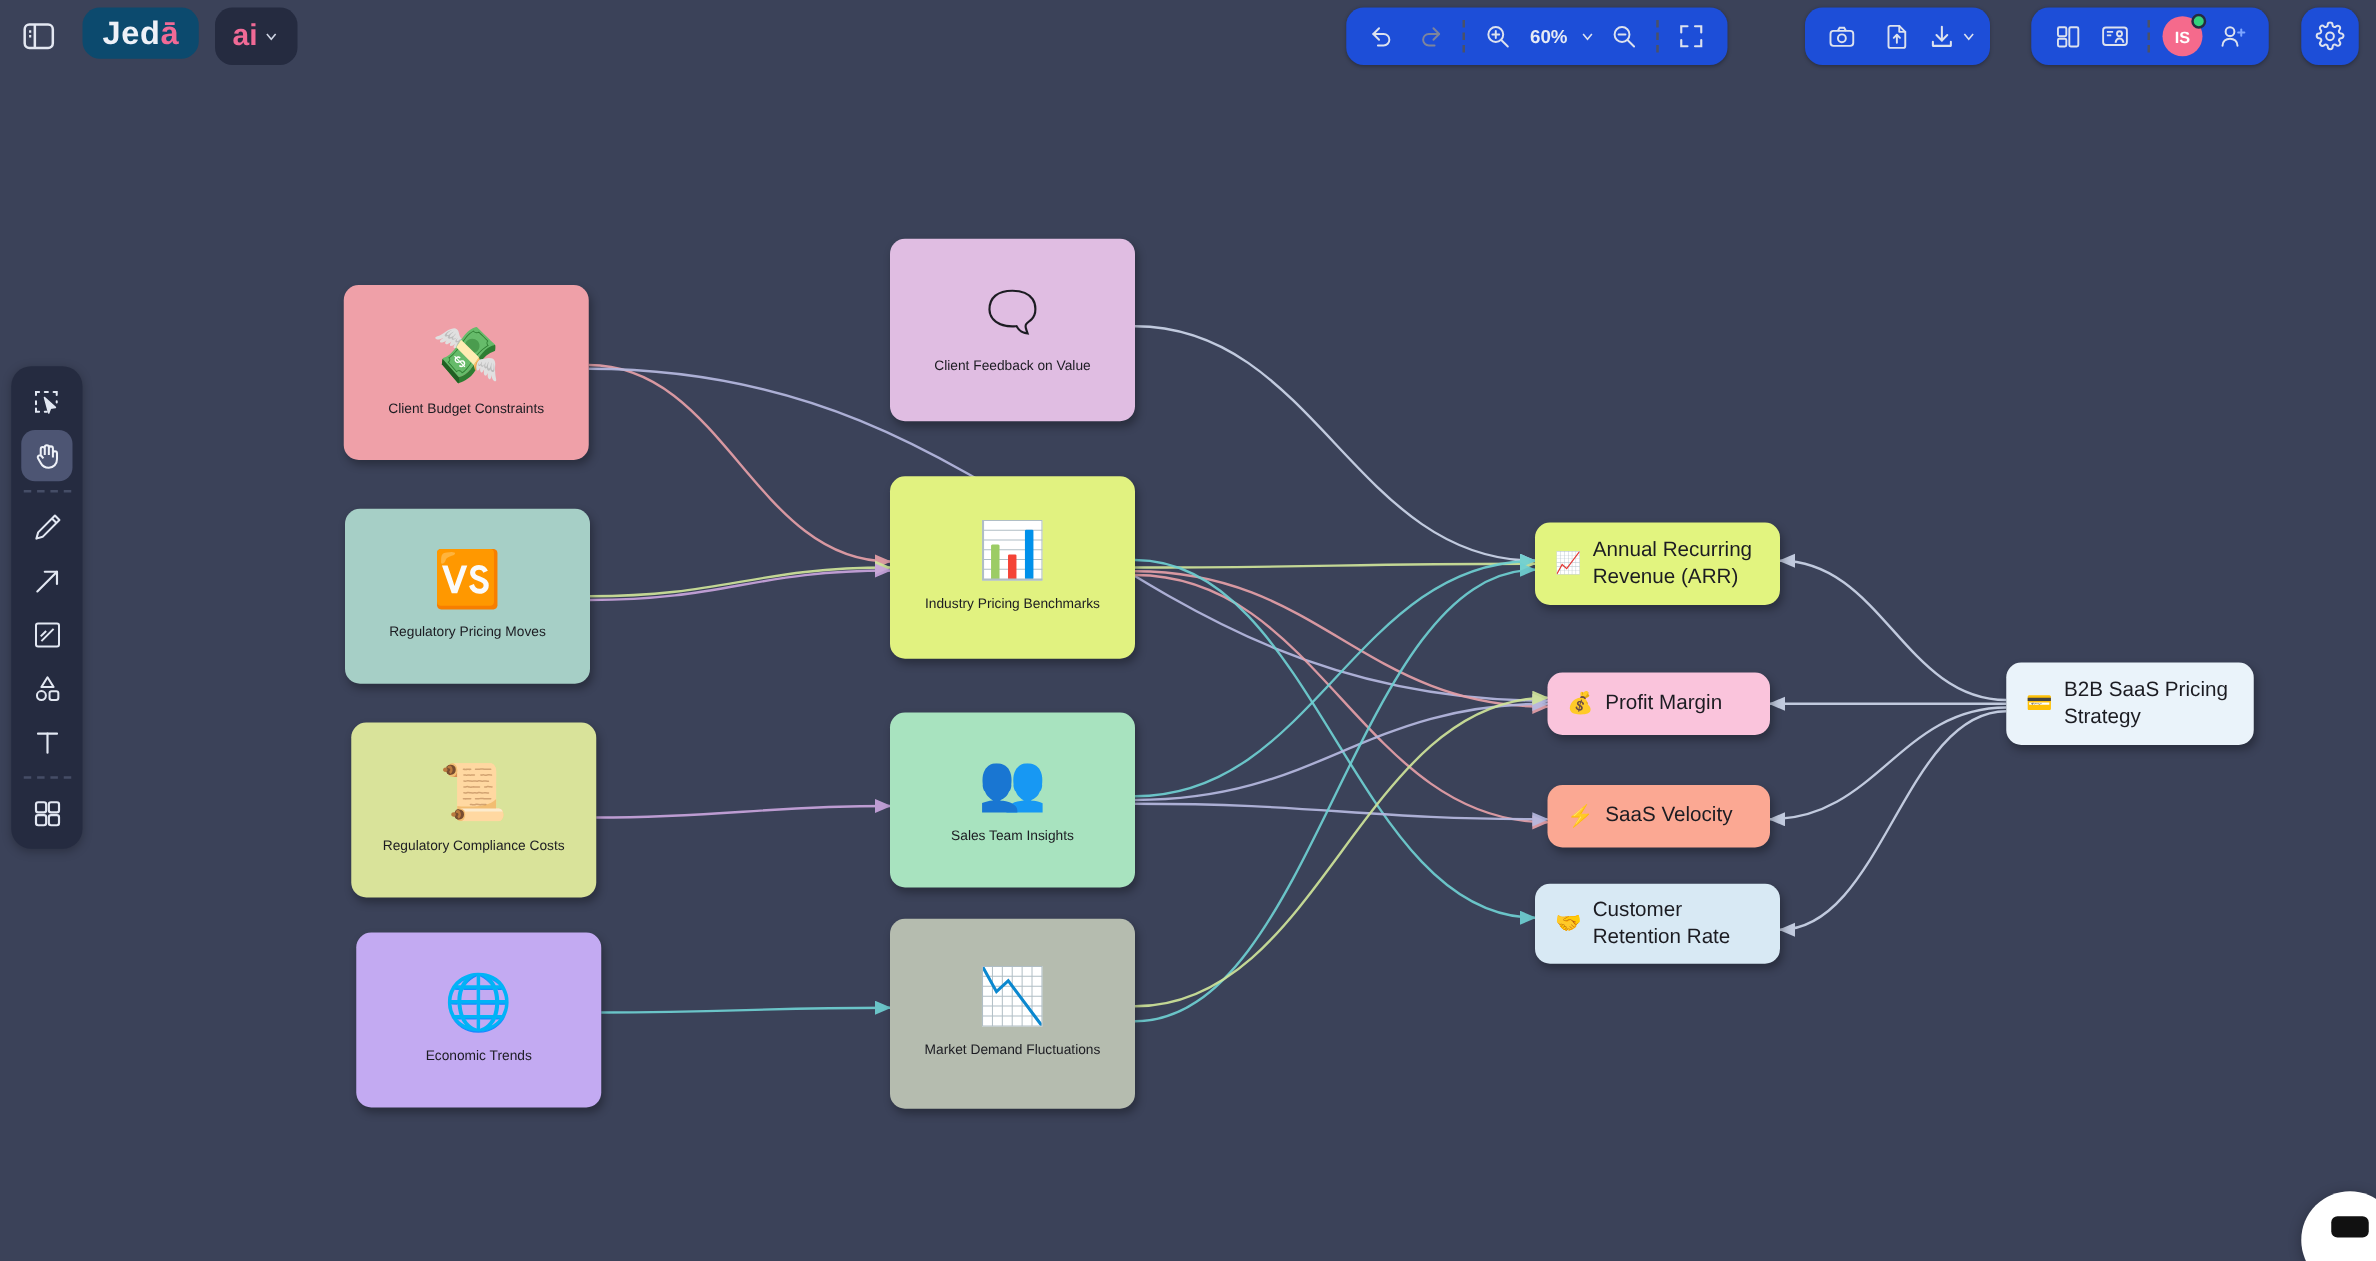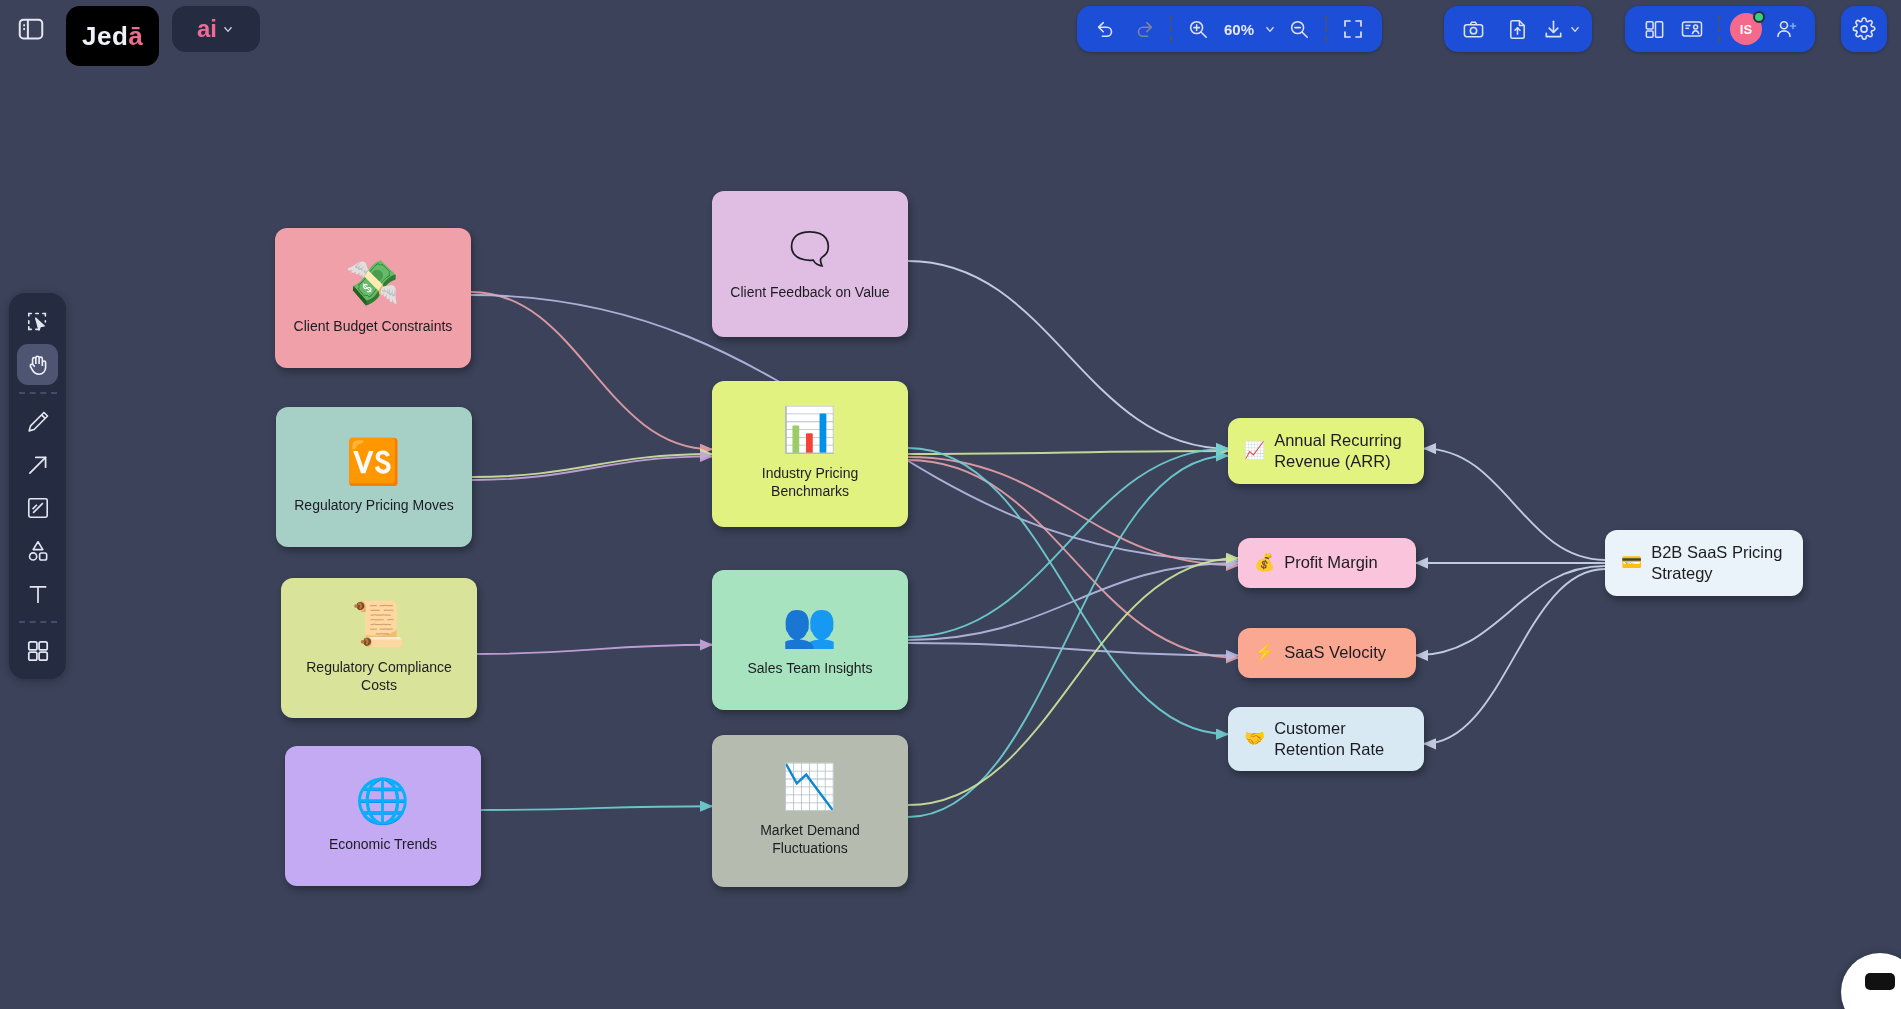--- a/index.html
+++ b/index.html
@@ -26,29 +26,29 @@
   }
   .tb-btn svg { display:block; }
   .tb-sep { width:0; border-left:2px dashed #4a5168; height:26px; margin:0 7px; }
 
   .logo-btn {
     position:absolute; left:8px; top:6px; width:46px; height:46px;
     display:flex; align-items:center; justify-content:center;
     border-radius:12px; cursor:pointer;
   }
   .brand {
-    position:absolute; left:66px; top:6px; height:60px;
+    position:absolute; left:66px; top:6px; height:41px;
     display:flex; align-items:center; padding:0 16px;
-    background:#000000; border-radius:14px; cursor:pointer;
+    background:#0c4a6e; border-radius:14px; cursor:pointer;
   }
   .brand-txt { font-size:26px; font-weight:700; color:#eef1f8; letter-spacing:.5px; }
   .brand-txt .pink { color:#f06a96; }
   .aibtn {
     position:absolute; left:172px; top:6px; height:46px;
-    display:flex; align-items:center; gap:4px; padding:0 25px;
+    display:flex; align-items:center; gap:4px; padding:0 14px;
     background:#252b40; border-radius:14px; cursor:pointer;justify-content:space-between;
   }
   .aibtn-txt { font-size:24px; font-weight:700; color:#f06a96; }
 
   .zoomlabel { font-size:15px; font-weight:700; color:#e6eaf4; padding:0 4px; }
 
   .avatar {
     position:relative; width:32px; height:32px; border-radius:50%;
     background:#f56a8c; color:#fff; font-size:13px; font-weight:700;
     display:flex; align-items:center; justify-content:center; cursor:pointer;
@@ -82,21 +82,21 @@
     border-radius:12px;
     box-shadow: 2px 4px 7px rgba(0,0,0,.30);
     color:#1c1c22;
     display:flex;
   }
   .node.card {
     flex-direction:column; align-items:center; justify-content:center;
     padding:14px 10px; text-align:center;
   }
   .node.card .emoji { font-size:44px; line-height:1.05; margin-bottom:12px; }
-  .node.card .label { font-size:14px; line-height:1.28; font-weight:400; }
+  .node.card .label { font-size:11px; line-height:1.28; font-weight:400; }
 
   .node.pill {
     align-items:center; padding:13px 16px;
     font-size:16.5px; line-height:1.28;
   }
   .node.pill .emoji { font-size:17px; margin-right:9px; }
 
   
   .fab {
     position:absolute; right:-18px; bottom:-22px; width:78px; height:78px;

